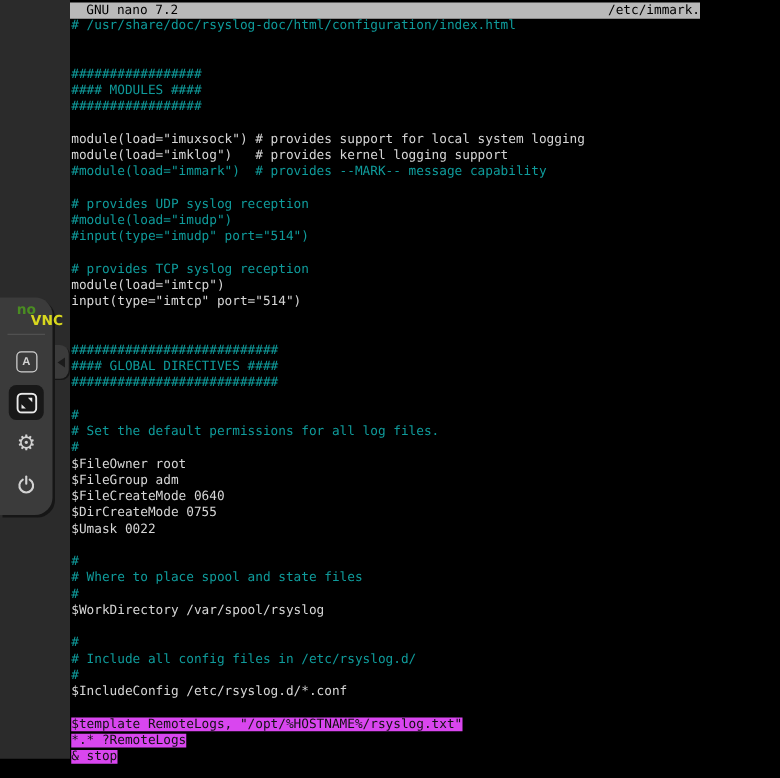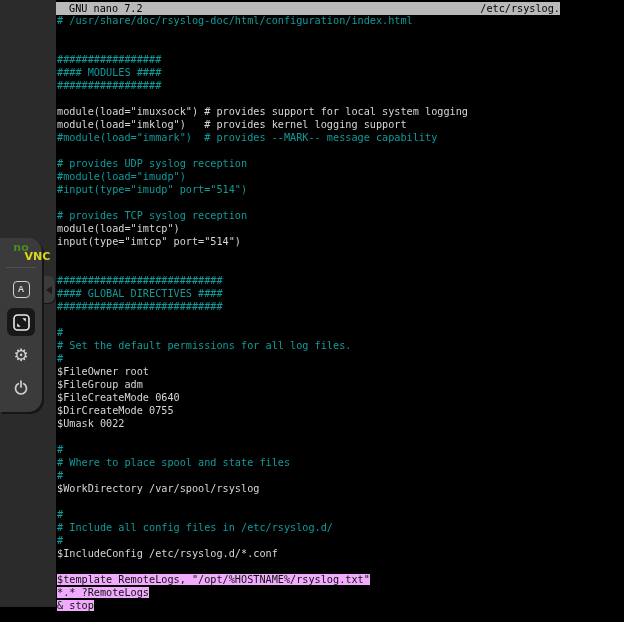--- a/index.html
+++ b/index.html
@@ -19,21 +19,21 @@
   .titlebar .tleft{padding-left:13px;}
   .titlebar .tright{text-align:right;}
   .content{
     position:absolute;left:1px;top:14px;width:100%;
     font-family:"DejaVu Sans Mono",monospace;font-size:10.2px;line-height:13px;
     white-space:pre;
   }
   .tl{height:13px;}
   .tl.cyan span{color:#0f9b9b;}
   .tl.fg span{color:#d6d6d6;}
-  .tl.sel span{background:#f0abfc;color:#111;}
+  .tl.sel span{background:#d946ef;color:#111;}
   
   .vnc-panel{
     position:absolute;left:0;top:238px;width:42px;height:174px;
     background:#3b3b3b;border-radius:0 14px 14px 0;
     box-shadow:2px 2px 0 #161616;z-index:5;
     display:flex;flex-direction:column;align-items:center;
   }
   .vnc-logo{margin-top:5px;text-align:center;font-weight:bold;line-height:9px;
     font-size:11px;letter-spacing:0;}
   .vnc-logo .l1{color:#4a8c22;display:block;}
@@ -60,21 +60,21 @@
     border-bottom:4px solid transparent;border-right:6px solid #1b1b1b;}
 </style>
 </head>
 <body>
 
 <div class="side-strip"></div>
 
 <div class="terminal">
   <div class="titlebar">
     <span class="tleft">GNU nano 7.2</span>
-    <span class="tright">/etc/rsyslog.</span>
+    <span class="tright">/etc/immark.</span>
   </div>
   <div class="content"><div class="tl cyan"><span># /usr/share/doc/rsyslog-doc/html/configuration/index.html</span></div><div class="tl fg"><span></span></div><div class="tl fg"><span></span></div><div class="tl cyan"><span>#################</span></div><div class="tl cyan"><span>#### MODULES ####</span></div><div class="tl cyan"><span>#################</span></div><div class="tl fg"><span></span></div><div class="tl fg"><span>module(load="imuxsock") # provides support for local system logging</span></div><div class="tl fg"><span>module(load="imklog")   # provides kernel logging support</span></div><div class="tl cyan"><span>#module(load="immark")  # provides --MARK-- message capability</span></div><div class="tl fg"><span></span></div><div class="tl cyan"><span># provides UDP syslog reception</span></div><div class="tl cyan"><span>#module(load="imudp")</span></div><div class="tl cyan"><span>#input(type="imudp" port="514")</span></div><div class="tl fg"><span></span></div><div class="tl cyan"><span># provides TCP syslog reception</span></div><div class="tl fg"><span>module(load="imtcp")</span></div><div class="tl fg"><span>input(type="imtcp" port="514")</span></div><div class="tl fg"><span></span></div><div class="tl fg"><span></span></div><div class="tl cyan"><span>###########################</span></div><div class="tl cyan"><span>#### GLOBAL DIRECTIVES ####</span></div><div class="tl cyan"><span>###########################</span></div><div class="tl fg"><span></span></div><div class="tl cyan"><span>#</span></div><div class="tl cyan"><span># Set the default permissions for all log files.</span></div><div class="tl cyan"><span>#</span></div><div class="tl fg"><span>$FileOwner root</span></div><div class="tl fg"><span>$FileGroup adm</span></div><div class="tl fg"><span>$FileCreateMode 0640</span></div><div class="tl fg"><span>$DirCreateMode 0755</span></div><div class="tl fg"><span>$Umask 0022</span></div><div class="tl fg"><span></span></div><div class="tl cyan"><span>#</span></div><div class="tl cyan"><span># Where to place spool and state files</span></div><div class="tl cyan"><span>#</span></div><div class="tl fg"><span>$WorkDirectory /var/spool/rsyslog</span></div><div class="tl fg"><span></span></div><div class="tl cyan"><span>#</span></div><div class="tl cyan"><span># Include all config files in /etc/rsyslog.d/</span></div><div class="tl cyan"><span>#</span></div><div class="tl fg"><span>$IncludeConfig /etc/rsyslog.d/*.conf</span></div><div class="tl fg"><span></span></div><div class="tl sel"><span>$template RemoteLogs, "/opt/%HOSTNAME%/rsyslog.txt"</span></div><div class="tl sel"><span>*.* ?RemoteLogs</span></div><div class="tl sel"><span>&amp; stop</span></div></div>
 </div>
 
 <div class="vnc-panel">
   <div class="vnc-logo">
     <span class="l1">no</span>
     <span class="l2">VNC</span>
   </div>
   <div class="vnc-divider"></div>

